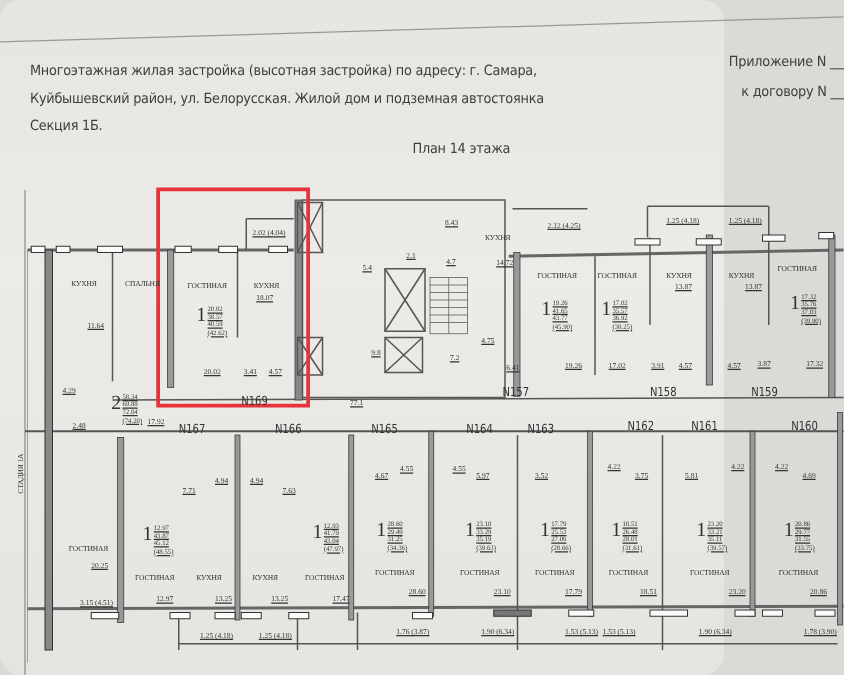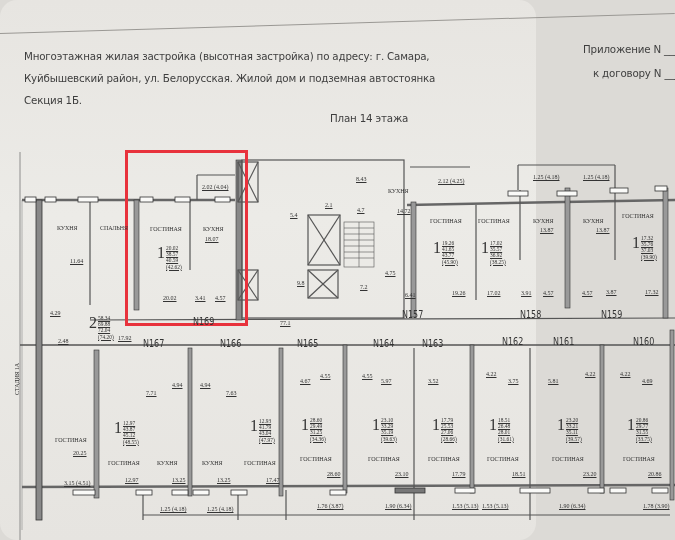--- a/index.html
+++ b/index.html
@@ -1,17 +1,17 @@
 <!DOCTYPE html>
 <html><head>
 <meta charset="utf-8">
 <style>
   html,body{margin:0;padding:0;}
   body{width:675px;height:540px;overflow:hidden;background:#dcdad6;font-family:"Liberation Sans",sans-serif;}
-  .sheet{position:absolute;left:0;top:0;width:536px;height:540px;background:linear-gradient(180deg,#e7e5e1 0%,#ecebe7 40%,#e6e4e0 100%);border-radius:17px;}
+  .sheet{position:absolute;left:0;top:0;width:579px;height:540px;background:linear-gradient(180deg,#e7e5e1 0%,#ecebe7 40%,#e6e4e0 100%);border-radius:17px;}
   .topline{position:absolute;left:0;top:33px;width:675px;height:1px;background:#9a9894;transform:rotate(-1.7deg);transform-origin:left;}
   .hdr{position:absolute;font-family:"DejaVu Sans",sans-serif;color:#3e3e3e;font-size:11.2px;letter-spacing:-0.2px;white-space:nowrap;transform:scaleX(0.92);transform-origin:left;}
   .plan{position:absolute;left:0;top:0;width:675px;height:540px;}
   .lbl{position:absolute;font-family:"Liberation Serif",serif;font-size:6px;color:#333;white-space:nowrap;letter-spacing:-0.1px;}
   .num{position:absolute;font-family:"Liberation Serif",serif;font-size:6px;color:#333;text-decoration:underline;white-space:nowrap;}
   .apt{position:absolute;font-family:"DejaVu Sans",sans-serif;font-size:10px;color:#333;white-space:nowrap;transform:scaleX(0.8);transform-origin:left;}
   .stack{position:absolute;font-family:"Liberation Serif",serif;font-size:5.4px;line-height:6.2px;color:#333;}
   .stack .big{position:absolute;left:-8px;top:0;font-size:16px;line-height:16px;}
   .stack span{display:block;text-decoration:underline;margin-left:1px;}
   .highlight{position:absolute;left:125px;top:150px;width:123px;height:176px;border:3px solid #e8323c;box-sizing:border-box;}

